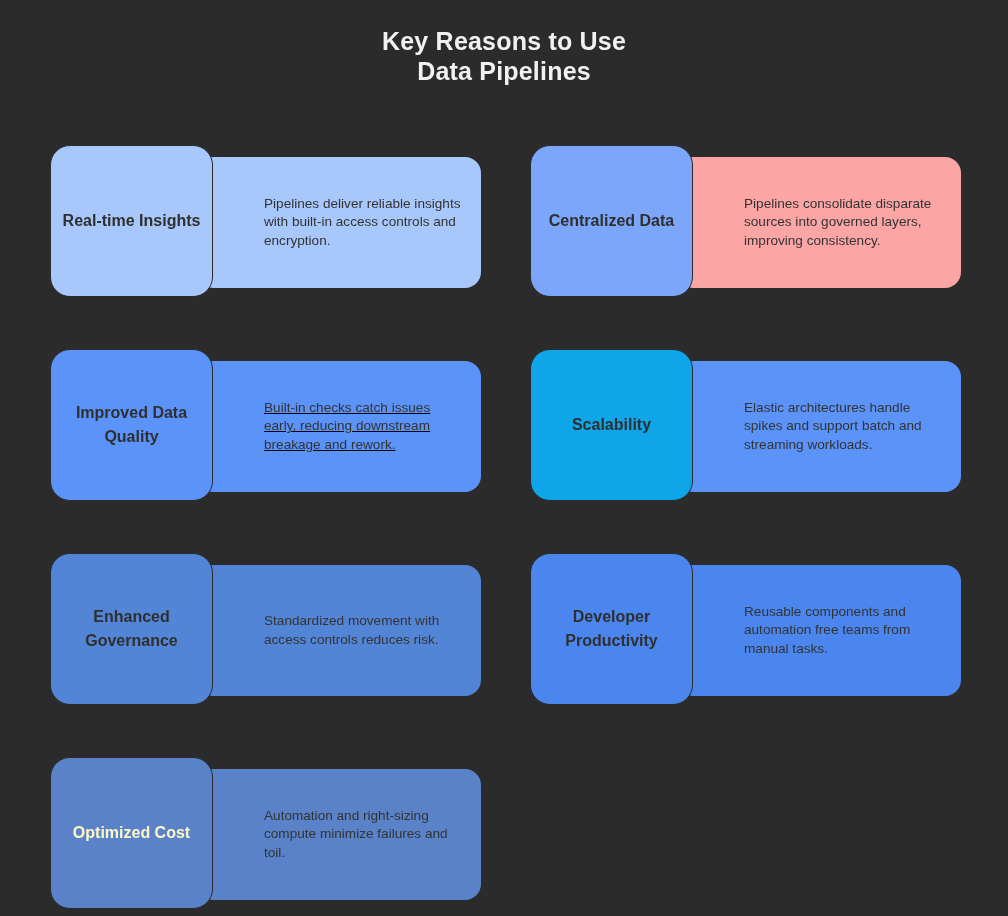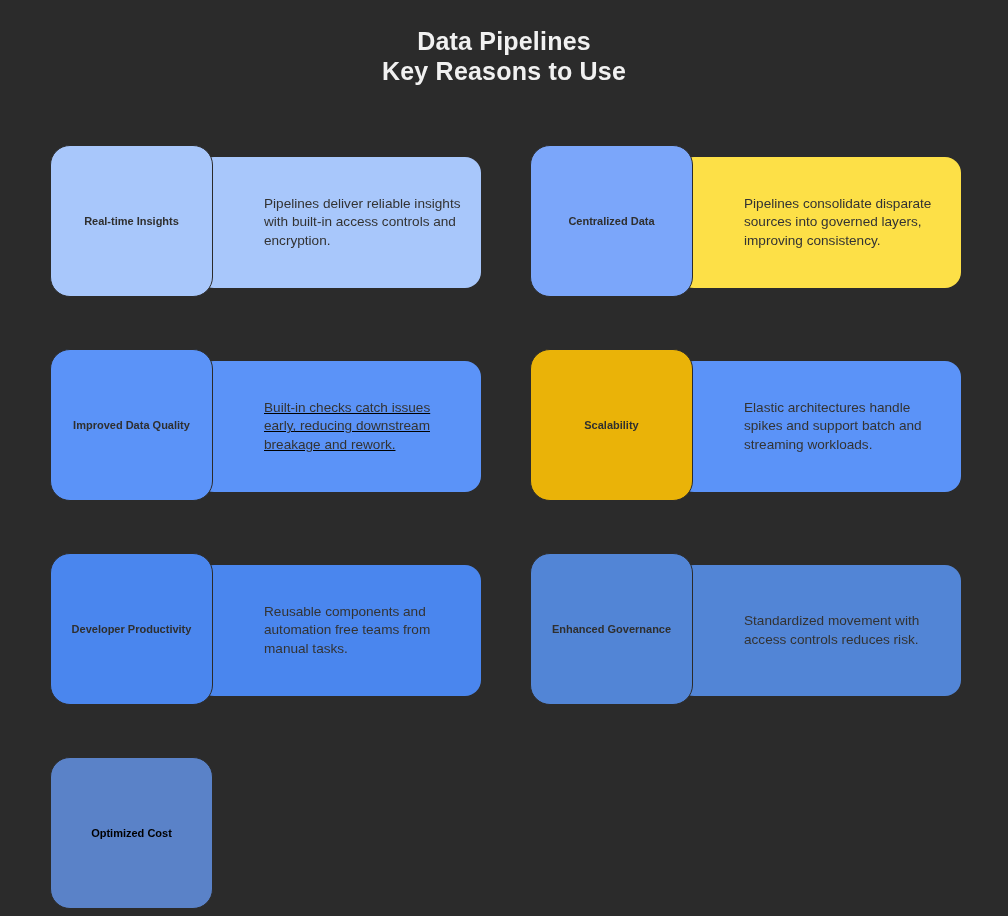--- a/index.html
+++ b/index.html
@@ -69,21 +69,21 @@
     border: 1.3px solid #2b2b2b;
     display: flex;
     align-items: center;
     justify-content: center;
     z-index: 2;
     padding: 0 10px;
   }
 
   .card-label-text {
     color: #2f2f2f;
-    font-size: 11px;
+    font-size: 16px;
     font-weight: bold;
     line-height: 24px;
     text-align: center;
   }
 
   
   .card-body {
     position: absolute;
     left: 148px;
     top: 12px;
@@ -103,96 +103,99 @@
     line-height: 18.5px;
     text-align: left;
   }
 </style>
 </head>
 <body style="background: rgb(43, 43, 43);">
 
 <div class="canvas">
 
   <div class="title" style="color: rgb(241, 241, 241);">
+    <span class="line">Key Reasons to Use</span>
     <span class="line">Data Pipelines</span>
-    <span class="line">Key Reasons to Use</span>
   </div>
 
   <div class="grid">
 
     <div class="row">
 
       <div class="card">
         <div class="card-label" style="background: rgb(168, 199, 251);">
           <div class="card-label-text" style="color: rgb(47, 47, 47);">Real-time Insights</div>
         </div>
         <div class="card-body" style="background: rgb(168, 199, 251);">
           <div class="card-body-text">Pipelines deliver reliable insights with built-in access controls and encryption.</div>
         </div>
       </div>
 
       <div class="card">
         <div class="card-label" style="background: rgb(123, 166, 250);">
           <div class="card-label-text" style="color: rgb(47, 47, 47); text-align: right;">Centralized Data</div>
         </div>
-        <div class="card-body" style="background: #fde047;">
+        <div class="card-body" style="background: #fca5a5;">
           <div class="card-body-text">Pipelines consolidate disparate sources into governed layers, improving consistency.</div>
         </div>
       </div>
 
     </div>
 
     <div class="row">
 
       <div class="card">
         <div class="card-label" style="background: rgb(91, 147, 248);">
           <div class="card-label-text" style="color: rgb(47, 47, 47); text-align: center;">Improved Data Quality</div>
         </div>
         <div class="card-body" style="background: rgb(91, 147, 248); text-decoration: underline;">
           <div class="card-body-text">Built-in checks catch issues early, reducing downstream breakage and rework.</div>
         </div>
       </div>
 
       <div class="card">
-        <div class="card-label" style="background: #eab308;">
+        <div class="card-label" style="background: #0ea5e9;">
           <div class="card-label-text" style="color: rgb(47, 47, 47);">Scalability</div>
         </div>
         <div class="card-body" style="background: rgb(91, 147, 248);">
           <div class="card-body-text">Elastic architectures handle spikes and support batch and streaming workloads.</div>
         </div>
       </div>
 
     </div>
 
     <div class="row">
 
       <div class="card">
+        <div class="card-label" style="background: rgb(82, 133, 214);">
+          <div class="card-label-text" style="color: rgb(47, 47, 47);">Enhanced Governance</div>
+        </div>
+        <div class="card-body" style="background: rgb(82, 133, 214);">
+          <div class="card-body-text">Standardized movement with access controls reduces risk.</div>
+        </div>
+      </div>
+
+      <div class="card">
         <div class="card-label" style="background: rgb(74, 134, 238);">
           <div class="card-label-text" style="color: rgb(47, 47, 47);">Developer Productivity</div>
         </div>
         <div class="card-body" style="background: rgb(74, 134, 238);">
           <div class="card-body-text">Reusable components and automation free teams from manual tasks.</div>
         </div>
       </div>
 
-      <div class="card">
-        <div class="card-label" style="background: rgb(82, 133, 214);">
-          <div class="card-label-text" style="color: rgb(47, 47, 47);">Enhanced Governance</div>
-        </div>
-        <div class="card-body" style="background: rgb(82, 133, 214);">
-          <div class="card-body-text">Standardized movement with access controls reduces risk.</div>
-        </div>
-      </div>
-
     </div>
 
     <div class="row">
 
       <div class="card">
         <div class="card-label" style="background: rgb(90, 130, 200);">
-          <div class="card-label-text" style="color: #000000;">Optimized Cost</div>
+          <div class="card-label-text" style="color: #fef9c3;">Optimized Cost</div>
+        </div>
+        <div class="card-body" style="background: rgb(90, 130, 200);">
+          <div class="card-body-text">Automation and right-sizing compute minimize failures and toil.</div>
         </div>
       </div>
 
     </div>
 
   </div>
 </div>
 
 </body></html>

